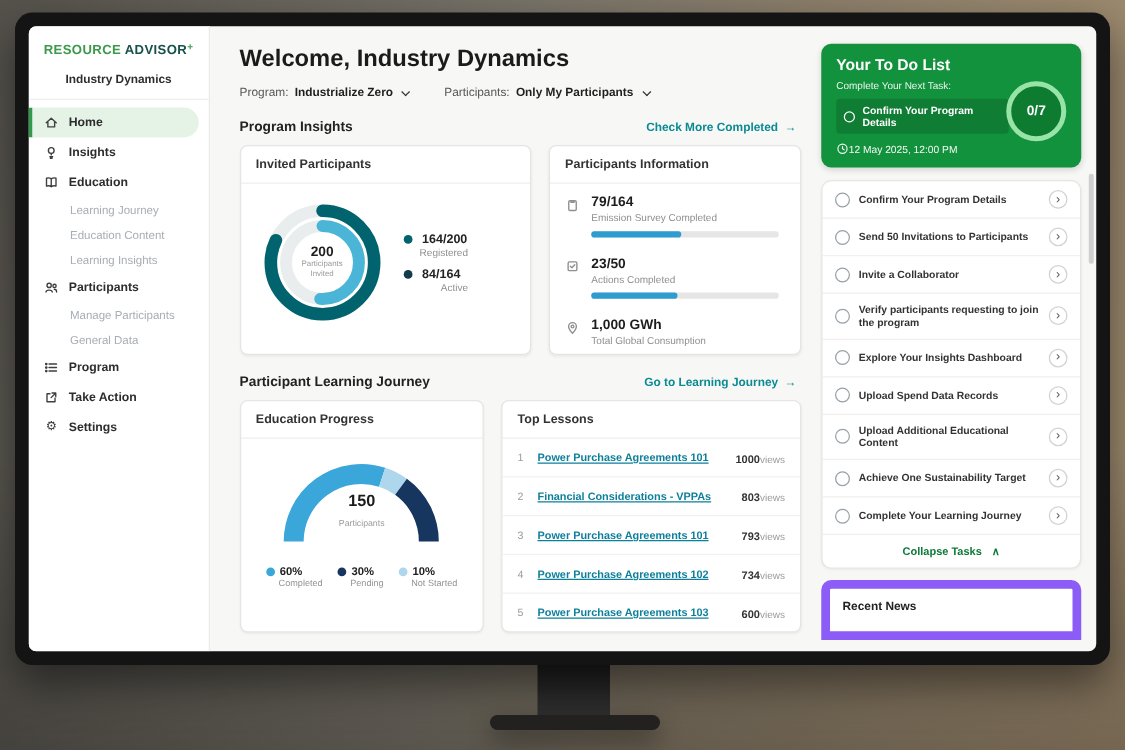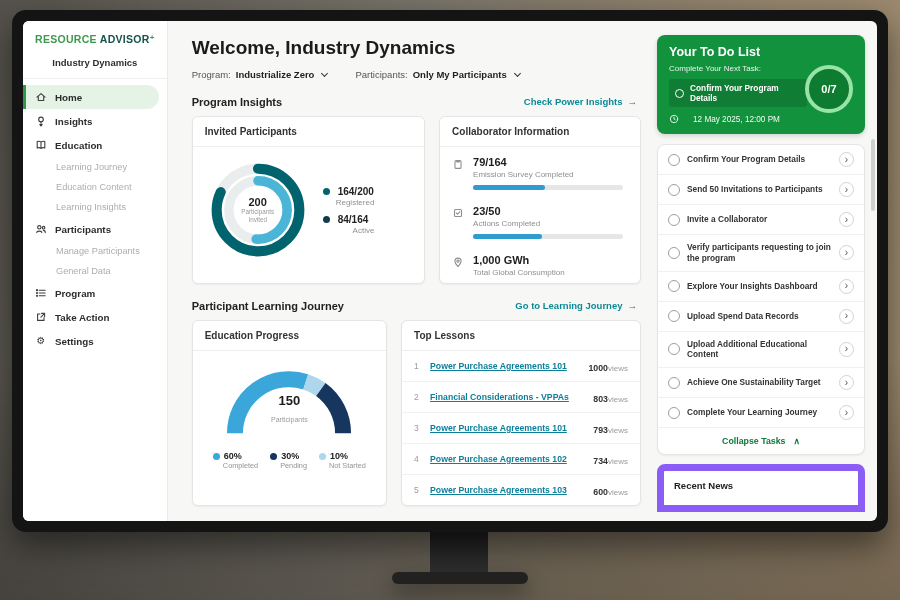--- a/index.html
+++ b/index.html
@@ -42,21 +42,21 @@
 
   
   .main { flex:1 1 auto; padding:16px 12px 0 24px; min-width:0; }
   .welcome { font-size:19px; font-weight:bold; color:#1b1b1b; }
   .filters { display:flex; gap:28px; margin-top:10px; align-items:center; }
   .fgroup { display:flex; align-items:center; gap:5px; cursor:pointer; }
   .flabel { font-size:9.5px; color:#555; }
   .fvalue { font-size:9.5px; font-weight:bold; color:#1f1f1f; }
   .caret { width:5px; height:5px; border-right:1.4px solid #333; border-bottom:1.4px solid #333;
            transform:rotate(45deg); display:inline-block; margin:-2px 0 0 3px; }
-  .sec-head { display:flex; justify-content:space-between; align-items:flex-start; margin:16px 4px 8px 0; }
+  .sec-head { display:flex; justify-content:space-between; align-items:center; margin:16px 4px 8px 0; }
   .sec-title { font-size:11px; font-weight:bold; color:#222; }
   .sec-link { font-size:9.5px; font-weight:bold; color:#0b8a94; cursor:pointer; display:flex; gap:5px; align-items:center; }
   .cards { display:flex; gap:14px; }
   .card { background:#fff; border:1px solid #e5e5e3; border-radius:6px; box-shadow:0 1px 2px rgba(0,0,0,.05); }
   .card-title { font-size:10px; font-weight:bold; color:#333; padding:9px 12px; border-bottom:1px solid #eee; }
 
   
   .card-invited { width:252px; }
   .invited-body { display:flex; align-items:center; gap:12px; padding:10px 12px 12px; }
   .donut-wrap { position:relative; width:106px; height:106px; flex:0 0 106px; }
@@ -103,21 +103,21 @@
   
   .todo { flex:0 0 224px; padding:14px 12px 0 4px; }
   .todo-hero { position:relative; background:#13923d; border-radius:8px; padding:10px 12px;
                color:#fff; box-shadow:0 2px 5px rgba(0,0,0,.15); }
   .hero-title { font-size:12.5px; font-weight:bold; }
   .hero-sub { font-size:8px; opacity:.9; margin:5px 0 6px; }
   .hero-task { display:flex; align-items:center; gap:6px; background:rgba(0,0,0,.14); border-radius:3px;
                padding:4px 6px; width:138px; }
   .hero-chk { width:9px; height:9px; border:1.2px solid #fff; border-radius:50%; flex:0 0 9px; }
   .hero-task b { font-size:8.3px; }
-  .hero-when { display:flex; align-items:center; gap:14px; margin-top:7px; font-size:8.2px; opacity:.95; }
+  .hero-when { display:flex; align-items:center; gap:0; margin-top:7px; font-size:8.2px; opacity:.95; }
   .hero-when svg { stroke:#fff; fill:none; stroke-width:1.1; stroke-linecap:round; }
   .ring { position:absolute; right:12px; top:30px; width:48px; height:48px; border-radius:50%;
           background:#0d7c30; border:4px solid #98e3a8; display:flex; align-items:center; justify-content:center;
           font-size:11px; font-weight:bold; color:#fff; }
   .tasks { background:#fff; border:1px solid #e5e5e3; border-radius:8px; margin-top:10px; box-shadow:0 1px 2px rgba(0,0,0,.05); }
   .task { display:flex; align-items:center; gap:7px; padding:7px 10px; border-bottom:1px solid #f0f0f0; cursor:pointer; }
   .chk { width:12px; height:12px; border:1.4px solid #97a1a7; border-radius:50%; flex:0 0 12px; }
   .tlabel { flex:1; font-size:8.3px; font-weight:600; color:#333; line-height:1.3; }
   .tgo { width:15px; height:15px; border:1px solid #d2d2d2; border-radius:50%; flex:0 0 15px;
          display:flex; align-items:center; justify-content:center; font-size:10px; color:#555; line-height:0; }
@@ -230,21 +230,21 @@
         <div class="fgroup">
           <span class="flabel">Participants:</span>
           <span class="fvalue">Only My Participants</span>
           <span class="caret"></span>
         </div>
       </div>
 
       <div class="sec-head">
         <span class="sec-title">Program Insights</span>
         <span class="sec-link">
-          <span>Check Power Insights</span>
+          <span>Check More Completed</span>
           <span>→</span>
         </span>
       </div>
 
       <div class="cards">
 
         <div class="card card-invited">
           <div class="card-title">Invited Participants</div>
           <div class="invited-body">
             <div class="donut-wrap">
@@ -272,21 +272,21 @@
                     <span class="dot dot-active"></span>
                   <span>84/164</span>
                   </div>
                 <div class="dlg-lab">Active</div>
               </div>
             </div>
           </div>
         </div>
 
         <div class="card card-info">
-          <div class="card-title">Collaborator Information</div>
+          <div class="card-title">Participants Information</div>
           <div class="stat">
             <svg width="12" height="12" viewBox="0 0 12 12">
                 <rect x="3" y="2.6" width="6" height="7.8" rx="1"></rect>
                 <path d="M4.8 2.6h2.4v1.3H4.8z"></path>
               </svg>
             <div>
               <div class="stat-val">79/164</div>
               <div class="stat-lab">Emission Survey Completed</div>
               <div class="bar">
                   <i style="width:48%"></i>

